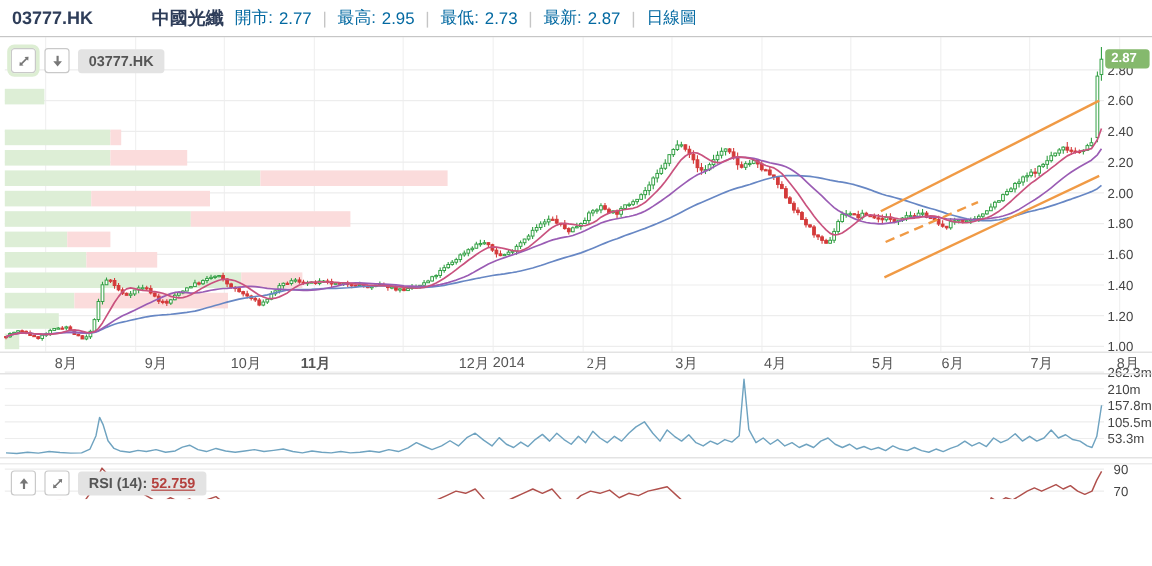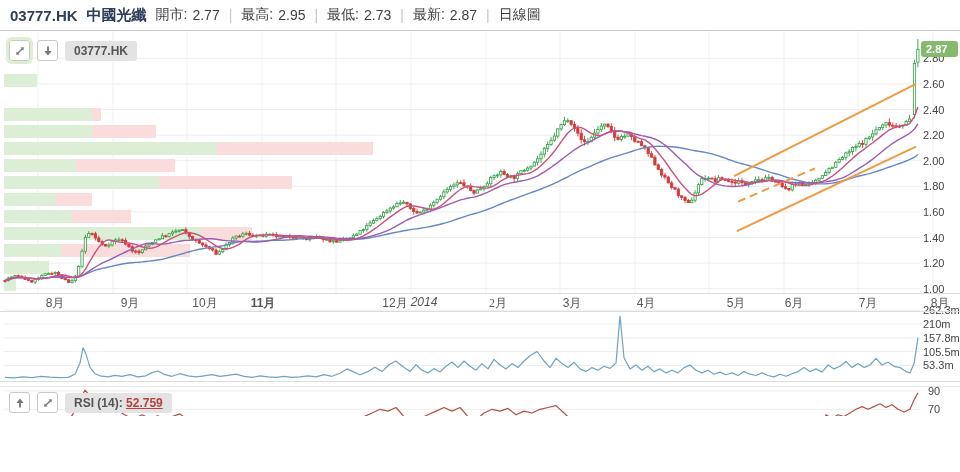--- a/index.html
+++ b/index.html
@@ -3,22 +3,22 @@
 <meta charset="utf-8">
 <style>
   html,body{margin:0;padding:0;background:#fff;}
   #app{position:relative;width:960px;height:416px;background:#fff;overflow:hidden;
        font-family:"Liberation Sans",sans-serif;}
   .hline{position:absolute;left:0;width:960px;height:1px;}
   #header{position:absolute;left:0;top:0;width:960px;height:30px;display:flex;
           align-items:center;padding-left:10px;box-sizing:border-box;gap:9px;
           font-size:14px;color:#333;}
   .sym{font-weight:bold;color:#2e3d59;font-size:15px;}
-  .hname{font-weight:bold;color:#2e3d59;font-size:15px;}
-  .hpair{color:#404040;}
+  .hname{font-weight:bold;color:#2e3d59;font-size:15px;margin-left:40px;}
+  .hpair{color:#0369a1;}
   .hsep{color:#c5c5c5;}
   .toolbar{position:absolute;display:flex;align-items:center;gap:7px;}
   .tbtn{width:21px;height:21px;background:#fff;border:1px solid #c9c9c9;border-radius:3px;
         display:flex;align-items:center;justify-content:center;box-sizing:border-box;cursor:pointer;}
   .tbtn.sel{outline:3px solid #ddeed3;}
   .badge{background:#e3e3e3;border-radius:3px;padding:3px 9px;font-size:12px;
          font-weight:bold;color:#555;white-space:nowrap;}
   .badge .bval-blue{color:#3a78c2;}
   .badge .bval-red{color:#b4413e;text-decoration:underline;}
   #price-badge{position:absolute;left:921px;top:41px;width:37px;height:16px;border-radius:3px;
@@ -741,21 +741,21 @@
       <span class="bval-red">52.759</span>
     </div>
   </div>
 
   <div id="months">
       <div class="mlabel" style="left: 55px;">8月</div>
       <div class="mlabel" style="left: 130px; text-align: right;">9月</div>
       <div class="mlabel" style="left: 205px;">10月</div>
       <div class="mlabel" style="left: 263px; font-weight: bold;">11月</div>
       <div class="mlabel" style="left: 351px; margin-left: 44px;">12月</div>
-      <div class="mlabel" style="left: 424px; font-style: italic;">2014</div>
+      <div class="mlabel" style="left: 424px;">2014</div>
       <div class="mlabel" style="left: 498px; font-family: Liberation Serif, serif;">2月</div>
       <div class="mlabel" style="left: 572px;">3月</div>
       <div class="mlabel" style="left: 646px;">4月</div>
       <div class="mlabel" style="left: 736px;">5月</div>
       <div class="mlabel" style="left: 794px;">6月</div>
       <div class="mlabel" style="left: 868px;">7月</div>
       <div class="mlabel" style="left: 940px;">8月</div>
     </div>
 </div>
 

